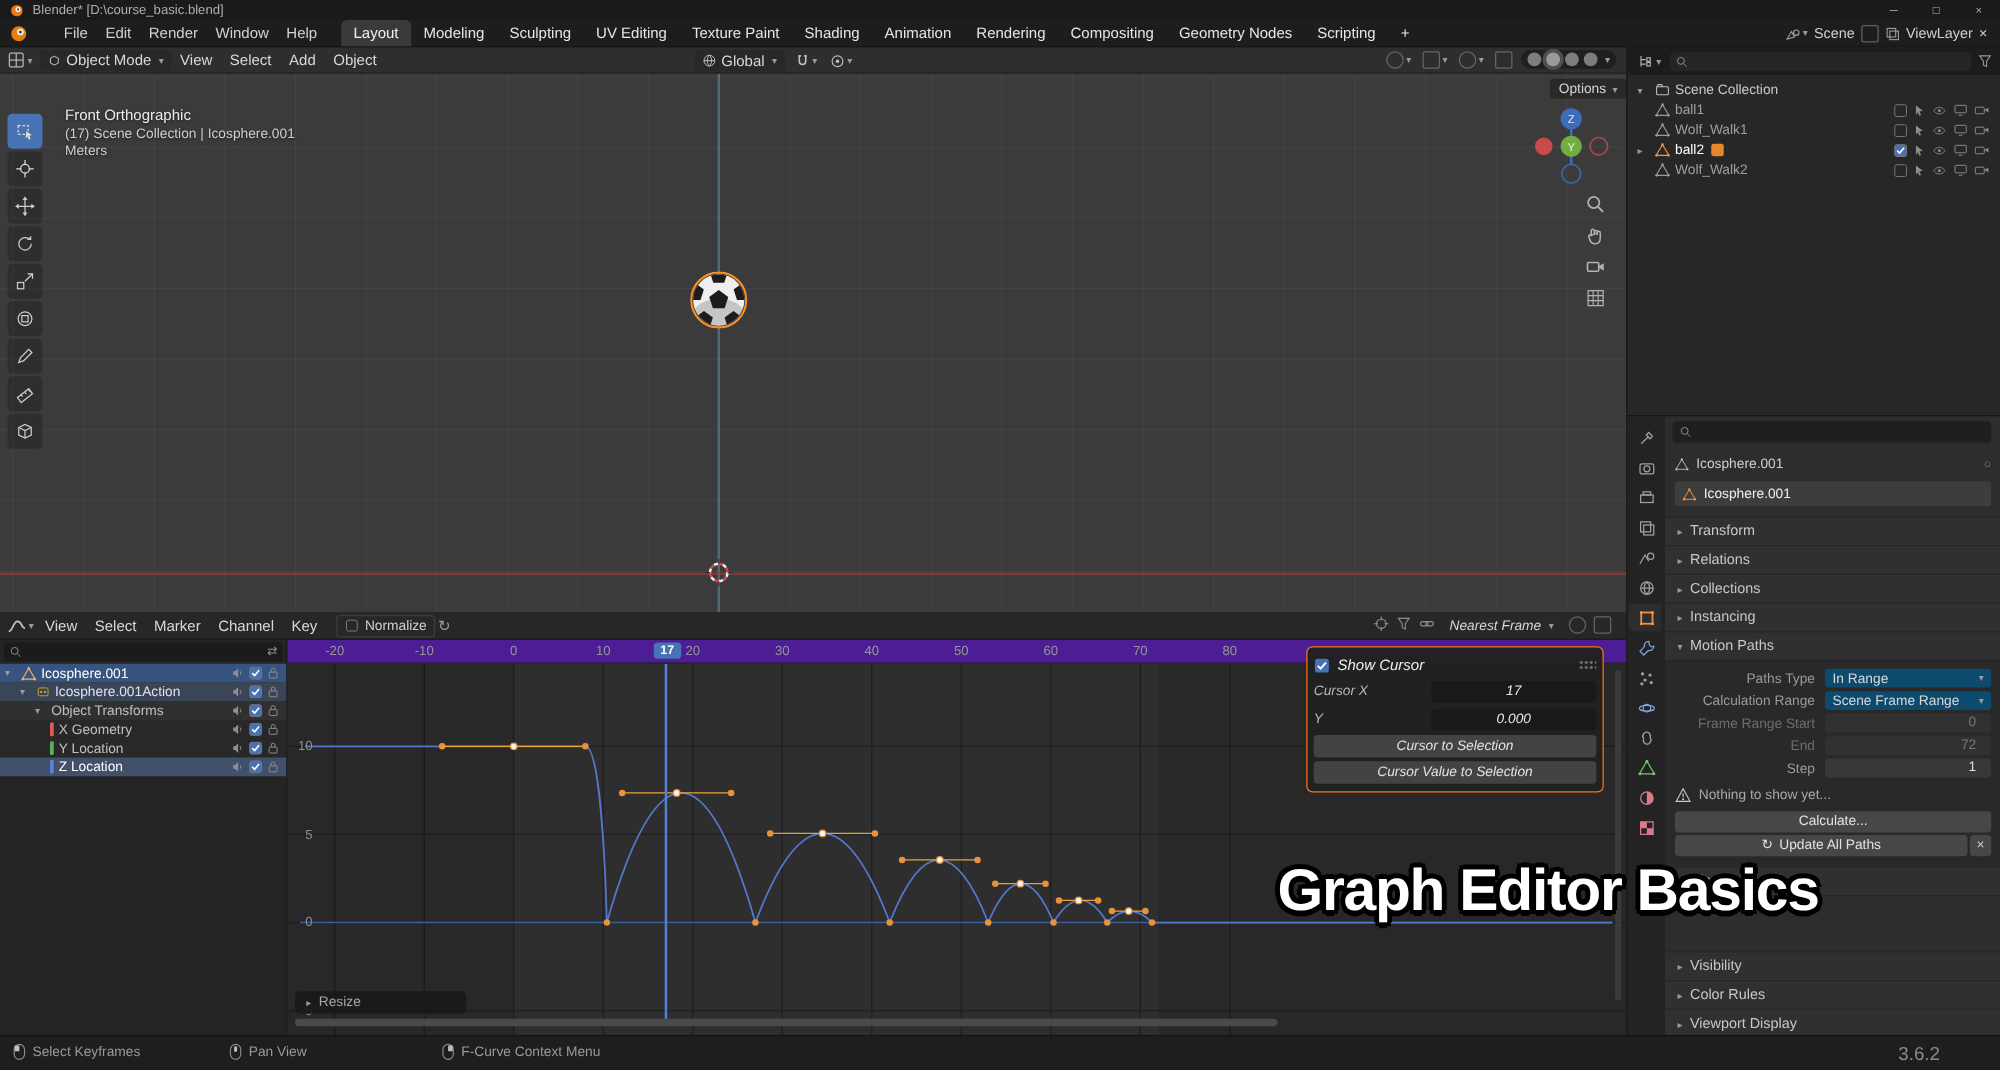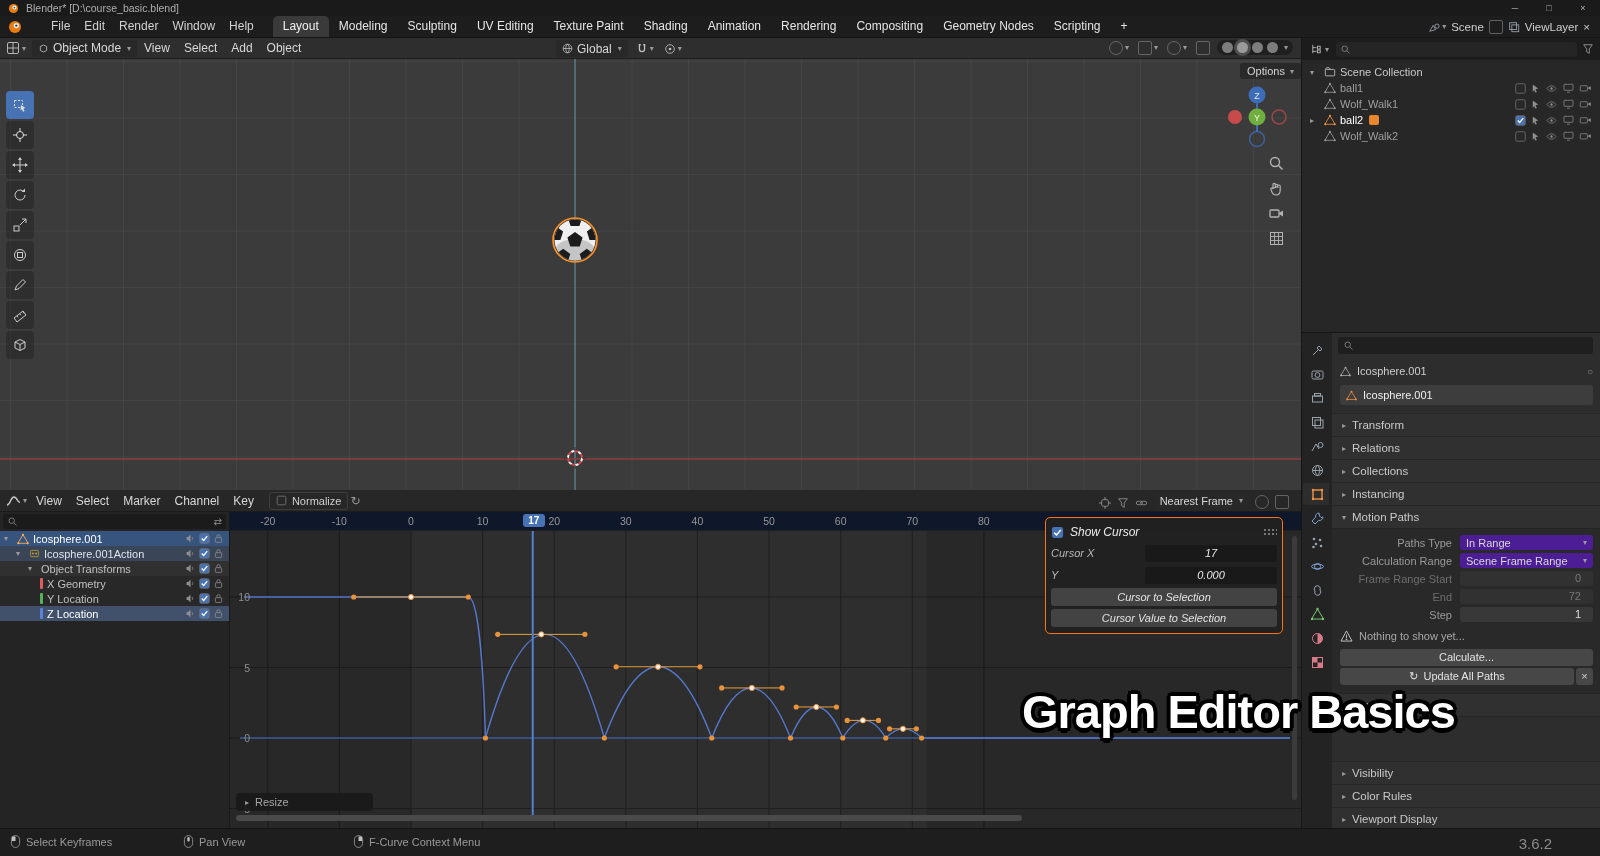--- a/index.html
+++ b/index.html
@@ -60,38 +60,38 @@
   #mm-hint{position:absolute;left:24px;top:337px;}
   #mm-hint .t{font-size:15px;font-weight:bold;color:#f5f5f5;text-shadow:0 1px 2px #000;}
 
   
   #graph{position:absolute;left:0;top:490px;width:1301px;height:338px;background:#272727;}
   #ge-header{position:absolute;left:0;top:0;width:1301px;height:22px;background:#272727;border-bottom:1px solid #1b1b1b;
              display:flex;align-items:center;font-size:12px;box-sizing:border-box;}
   #ge-menus{display:flex;}
   #normalize{display:flex;align-items:center;gap:5px;border:1px solid #3d3d3d;border-radius:3px;height:16px;
              padding:0 6px;margin-left:8px;font-size:11px;color:#cfcfcf;}
-  #ge-right{margin-left:auto;display:flex;align-items:flex-end;gap:6px;padding-right:12px;}
+  #ge-right{margin-left:auto;display:flex;align-items:flex-start;gap:6px;padding-right:12px;font-style:italic;}
   .ph-ico{width:12px;height:12px;border:1px solid #7d7d7d;border-radius:2px;opacity:.7;}
   #ge-side{position:absolute;left:0;top:22px;width:230px;height:316px;background:#242424;border-right:1px solid #191919;box-sizing:border-box;}
   #ch-search{margin:2px 3px;height:15px;background:#1b1b1b;border-radius:3px;display:flex;align-items:center;padding:0 4px;gap:4px;}
   .ch-row{height:15px;display:flex;align-items:center;font-size:11px;color:#c0c0c0;gap:4px;box-sizing:border-box;}
   .ch-row .exp{font-size:8px;color:#9a9a9a;width:9px;}
   .ch-color{width:3px;height:11px;border-radius:1px;}
   .ch-label{white-space:nowrap;overflow:hidden;}
   .ch-icons{margin-left:auto;display:flex;gap:3px;padding-right:5px;align-items:center;}
   .k-object{background:#37547e;color:#fff;}
   .k-action{background:#3a4557;color:#dde4ee;}
   .k-group{background:#303030;}
   .k-fcurve{background:#282828;}
   .k-fcurve.sel{background:#41506b;color:#fff;}
 
   #ge-plot{position:absolute;left:230px;top:22px;width:1071px;height:316px;background:#2e2e2e;overflow:hidden;}
   #curve-wrap{position:absolute;left:0;top:0;z-index:1;}
-  #ge-ruler{position:absolute;left:0;top:0;width:1071px;height:18px;background:#0f172a;border-bottom:1px solid #202020;z-index:2;}
+  #ge-ruler{position:absolute;left:0;top:0;width:1071px;height:18px;background:#4c1d95;border-bottom:1px solid #202020;z-index:2;}
   .ruler-num{position:absolute;top:3px;width:24px;text-align:center;font-size:10.5px;color:#969696;}
   #frame-badge{position:absolute;top:2px;height:13px;min-width:18px;padding:0 2px;background:#4772b3;border-radius:3px;
                color:#fff;font-size:10px;font-weight:bold;text-align:center;line-height:13px;z-index:3;}
   .ylab{position:absolute;left:2px;width:18px;text-align:right;font-size:10.5px;color:#8f8f8f;z-index:2;}
   #hscroll{position:absolute;left:6px;top:303px;width:786px;height:6px;background:#4a4a4a;border-radius:3px;z-index:2;}
   #vscroll{position:absolute;left:1062px;top:24px;width:5px;height:264px;background:#3b3b3b;border-radius:3px;z-index:2;}
   #redo-panel{position:absolute;left:6px;top:281px;width:137px;height:18px;background:rgba(25,25,25,.92);border-radius:4px;
               display:flex;align-items:center;gap:6px;padding-left:9px;font-size:11px;color:#a6a6a6;z-index:2;box-sizing:border-box;}
 
   #cursor-panel{position:absolute;left:815px;top:5px;width:238px;background:rgba(33,33,33,.96);border:1px solid #f97316;
@@ -127,21 +127,21 @@
   #prop-name{position:absolute;left:8px;top:52px;right:8px;height:20px;background:#3d3d3d;border-radius:3px;
              display:flex;align-items:center;gap:6px;padding:0 6px;color:#f0f0f0;}
   #prop-panels{position:absolute;left:0;top:80px;right:0;}
   .panel-row{height:22px;display:flex;align-items:center;gap:6px;padding-left:10px;background:#303030;
              border-top:1px solid #262626;color:#c8c8c8;font-size:11.5px;}
   .panel-row .chev{font-size:8px;color:#9a9a9a;}
   .panel-spacer{height:44px;background:#2d2d2d;border-top:1px solid #262626;}
   #mp-content{background:#292929;padding:4px 8px 8px 8px;border-top:1px solid #242424;}
   .mp-row{display:flex;align-items:center;height:17px;margin-top:1px;}
   .mp-lab{width:112px;text-align:right;padding-right:8px;color:#9a9a9a;white-space:nowrap;overflow:hidden;}
-  .mp-dd{flex:1;height:15px;background:#4c1d95;border-radius:3px;display:flex;align-items:center;padding:0 6px;color:#d8d8d8;}
+  .mp-dd{flex:1;height:15px;background:#0c4a6e;border-radius:3px;display:flex;align-items:center;padding:0 6px;color:#d8d8d8;}
   .mp-dd .caret{margin-left:auto;}
   .mp-num{flex:1;height:15px;background:#383838;border-radius:3px;text-align:right;padding-right:12px;color:#dedede;line-height:15px;}
   .mp-row.disabled .mp-lab{color:#6d6d6d;}
   .mp-row.disabled .mp-num{color:#777;background:#313131;}
   #mp-notice{display:flex;align-items:center;gap:6px;height:18px;color:#a8a8a8;margin-top:4px;}
   .mp-btn{height:17px;background:#474747;border-radius:3px;text-align:center;line-height:17px;color:#e2e2e2;margin-top:4px;}
   #mp-update-row{display:flex;gap:2px;margin-top:2px;}
   #mp-update-row .mp-btn{flex:1;margin-top:0;display:flex;align-items:center;justify-content:center;gap:5px;}
   #mp-close{width:17px;height:17px;background:#474747;border-radius:3px;text-align:center;line-height:17px;color:#cfcfcf;}
 
@@ -297,20 +297,25 @@
           <span class="sph" style="background:#7d7d7d"></span>
           <span class="caret">▾</span>
         </span>
       </span>
     </div>
 
     <div id="vp-canvas">
       <div id="axis-z"></div>
       <div id="axis-x"></div>
 
+      <div id="vp-text">
+        <div class="l1">Front Orthographic</div>
+        <div class="l2">(17) Scene Collection | Icosphere.001</div>
+        <div class="l3">Meters</div>
+      </div>
 
       <div id="vp-tools">
           <div class="tool-btn active">
             <svg width="16" height="16" viewBox="0 0 16 16">
               <rect x="2.5" y="3.5" width="8" height="7" fill="none" stroke="#ddd" stroke-dasharray="2 1.5"></rect>
               <path d="M9 8l4.5 3-2 .5 1 2.5-1.5.7-1-2.5-1.5 1.3z" fill="#ddd"></path>
             </svg>
           </div>
           <div class="tool-btn">
             <svg width="16" height="16" viewBox="0 0 16 16">

